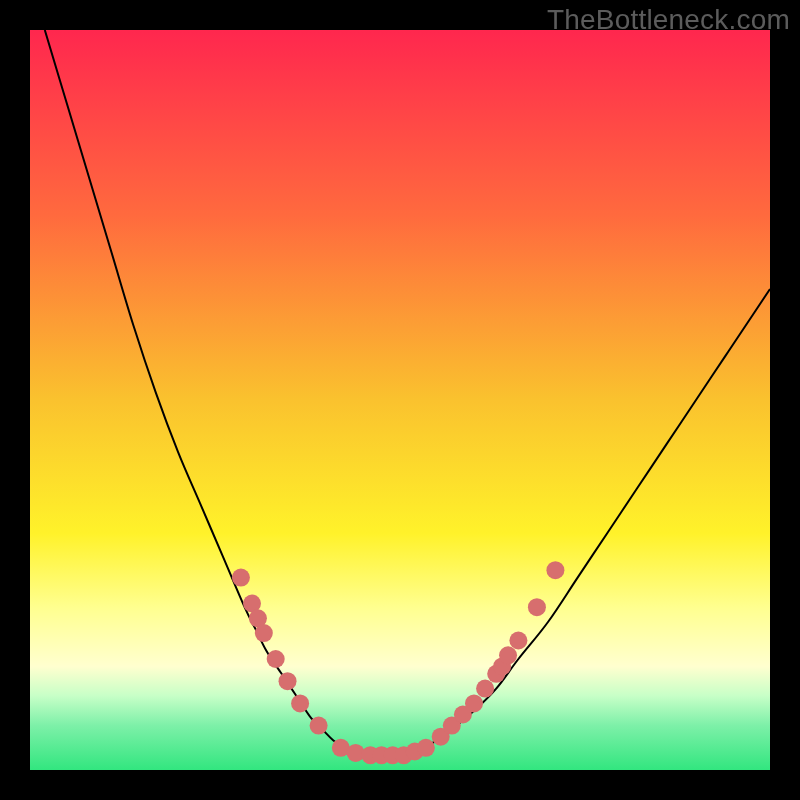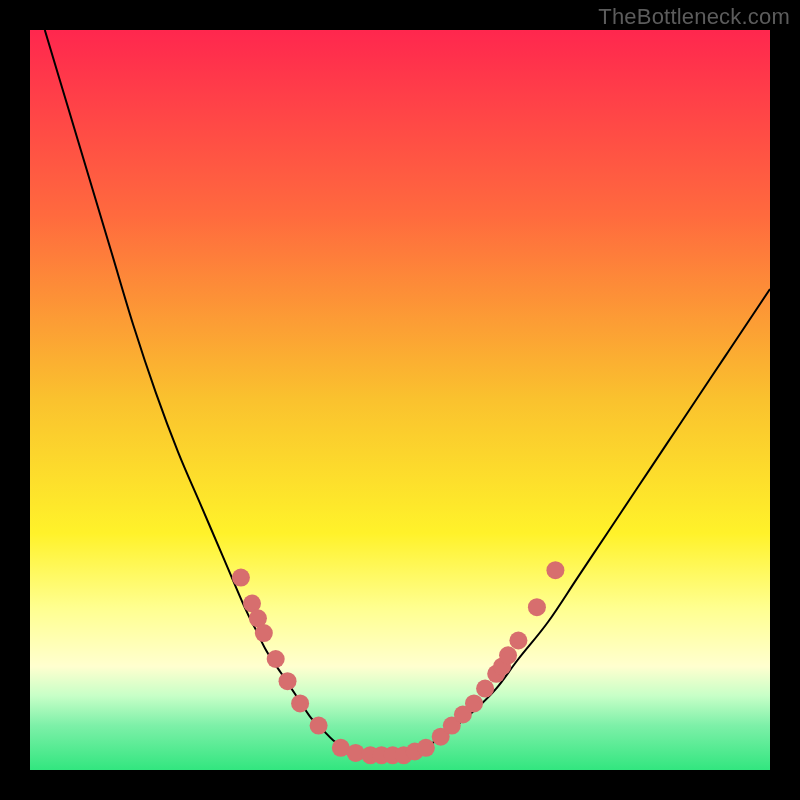--- a/index.html
+++ b/index.html
@@ -27,21 +27,21 @@
   }
   .gradient-bg {
     position: absolute;
     inset: 0;
   }
   .watermark {
     position: absolute;
     top: 4px;
     right: 10px;
     color: #5c5c5c;
-    font-size: 22px;
+    font-size: 28px;
     font-weight: 500;
     letter-spacing: 0.2px;
     z-index: 5;
     white-space: nowrap;
   }
   svg.curve-layer {
     position: absolute;
     inset: 0;
     width: 100%;
     height: 100%;

